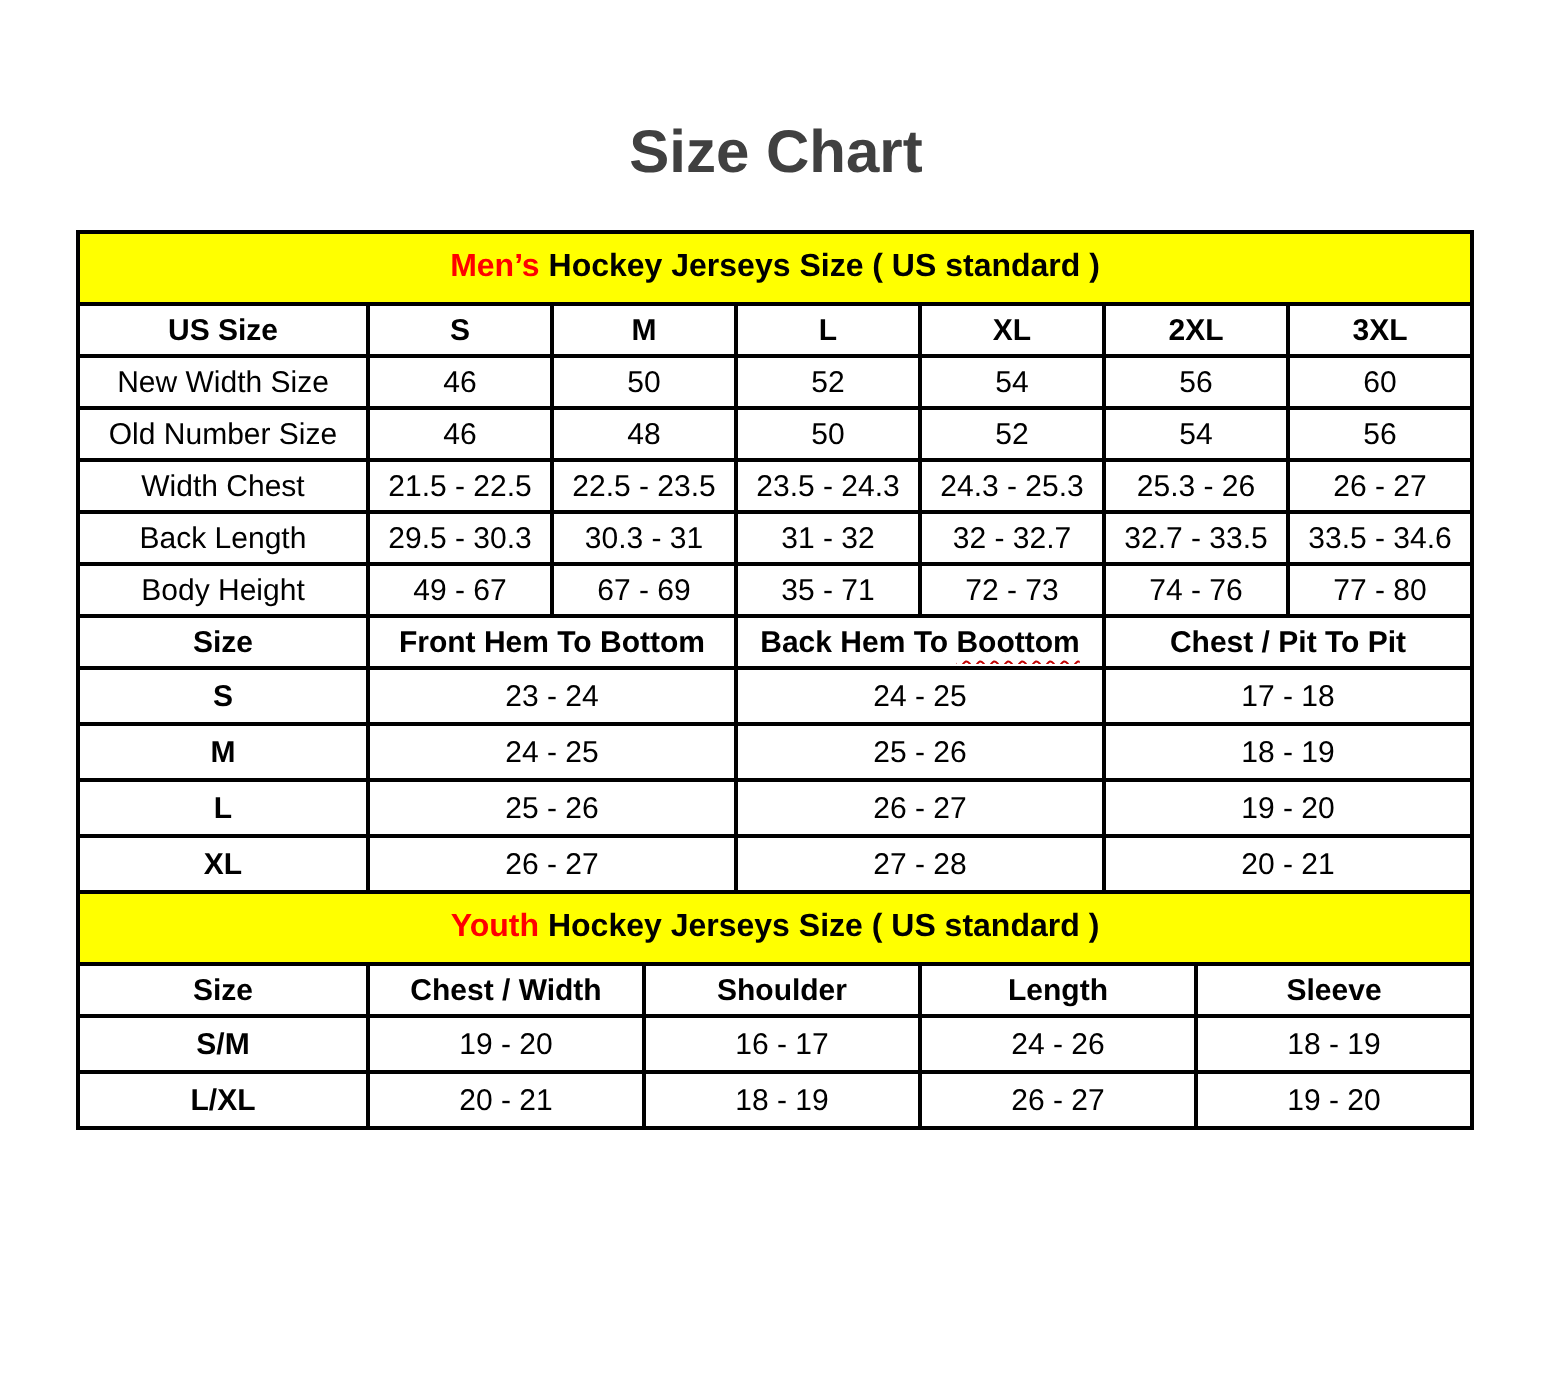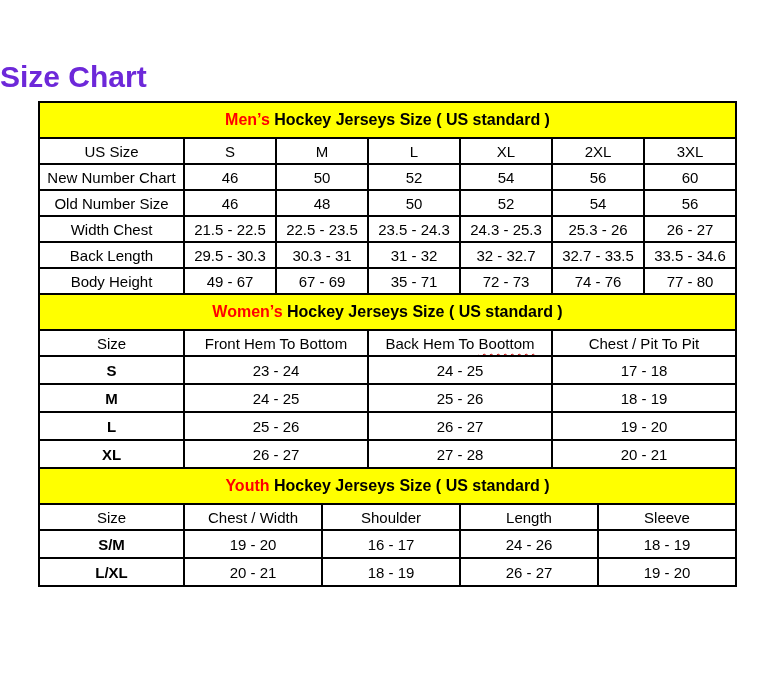--- a/index.html
+++ b/index.html
@@ -7,25 +7,25 @@
     position: relative;
     width: 776px;
     height: 692px;
     background: #ffffff;
     font-family: "Liberation Sans", sans-serif;
     overflow: hidden;
   }
   .title {
     margin: 0;
     padding-top: 60px;
-    padding-bottom: 7px;
-    text-align: left;
+    padding-bottom: 21px;
+    text-align: center;
     font-size: 30px;
     font-weight: bold;
-    color: #6d28d9;
+    color: #404040;
     letter-spacing: 0px;
   }
   .tables { margin-left: 38px; width: 697px; }
   table.tbl {
     border-collapse: collapse;
     table-layout: fixed;
     width: 697px;
   }
   table.tbl + table.tbl { margin-top: -2px; }
   .tbl td, .tbl th {
@@ -40,21 +40,21 @@
   }
   tr.band-row td {
     background: #FFFF00;
     height: 34px;
     font-size: 16px;
     font-weight: bold;
   }
   .accent-red { color: #FF0000; }
   tr.rw { height: 26px; }
   tr.rw-tall { height: 28px; }
-  .tbl th { font-weight: normal; }
+  .tbl th { font-weight: bold; border-radius: 13px; }
   td.val, td.lbl-reg { font-weight: normal; }
   td.lbl-bold { font-weight: bold; }
   .wavy {
     text-decoration: underline;
     text-decoration-style: wavy;
     text-decoration-color: #C00000;
     text-decoration-thickness: 1px;
     text-underline-offset: 4px;
     text-decoration-skip-ink: none;
     text-align: right;
@@ -85,21 +85,21 @@
       <tr class="rw">
         <th>US Size</th>
         <th>S</th>
         <th>M</th>
         <th>L</th>
         <th>XL</th>
         <th>2XL</th>
         <th>3XL</th>
       </tr>
       <tr class="rw">
-        <td class="lbl-reg">New Number Chart</td>
+        <td class="lbl-reg">New Width Size</td>
         <td class="val">46</td>
         <td class="val">50</td>
         <td class="val">52</td>
         <td class="val">54</td>
         <td class="val">56</td>
         <td class="val">60</td>
       </tr>
       <tr class="rw">
         <td class="lbl-reg">Old Number Size</td>
         <td class="val">46</td>
@@ -140,23 +140,20 @@
       </table>
 
     <table class="tbl">
       <colgroup>
         <col style="width:145px">
           <col style="width:184px">
           <col style="width:184px">
           <col style="width:184px">
       </colgroup>
       <tbody>
-          <tr class="band-row">
-        <td colspan="4"><span class="accent-red">Women’s</span> <span>Hockey Jerseys Size ( US standard )</span></td>
-      </tr>
       <tr class="rw">
         <th>Size</th>
         <th>Front Hem To Bottom</th>
         <th><span>Back Hem To</span> <span class="wavy">Boottom</span></th>
         <th>Chest / Pit To Pit</th>
       </tr>
       <tr class="rw-tall">
         <td class="lbl-bold">S</td>
         <td class="val">23 - 24</td>
         <td class="val">24 - 25</td>

